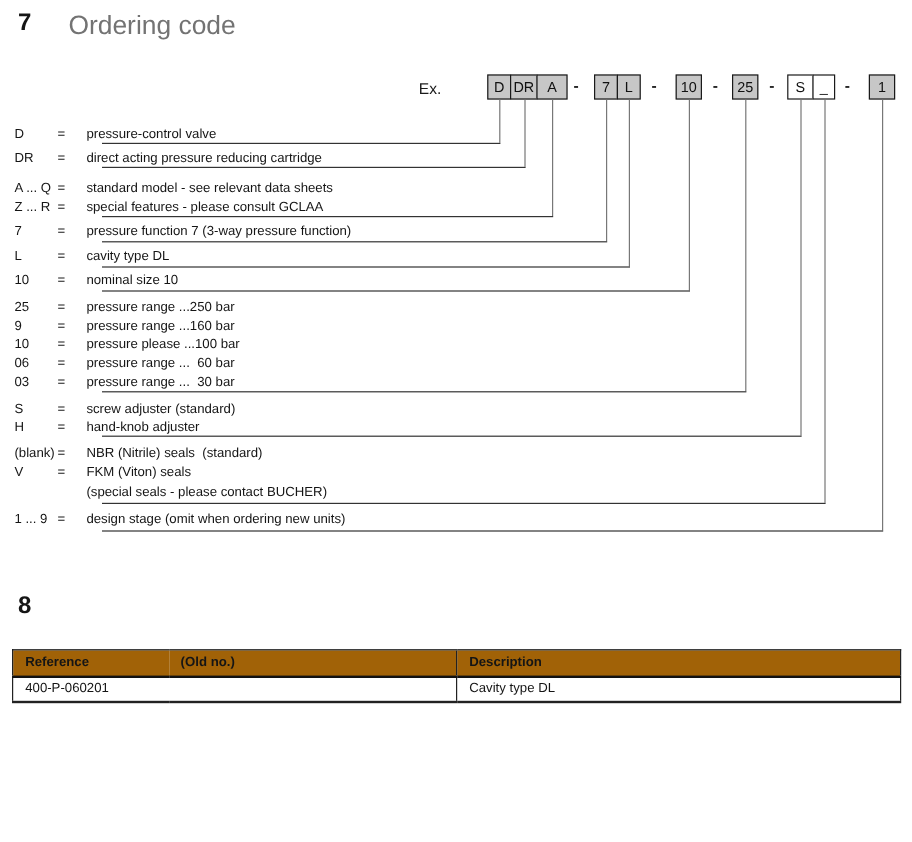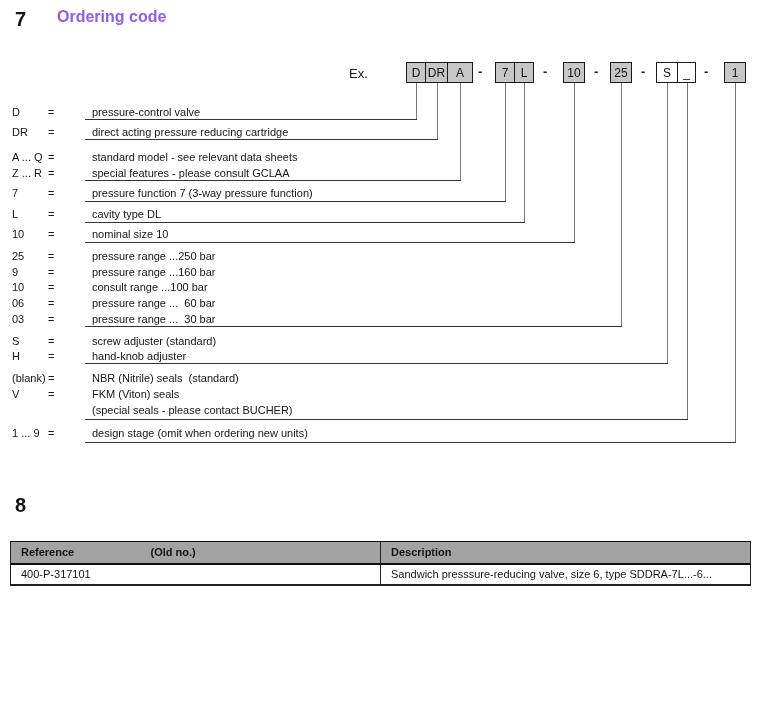--- a/index.html
+++ b/index.html
@@ -1,21 +1,21 @@
 <!DOCTYPE html>
 <html><head>
 <meta charset="utf-8">
 <style>
   html,body{margin:0;padding:0;background:#fff;}
   .page{position:relative;width:760px;height:702px;background:#ffffff;
         font-family:"Liberation Sans", sans-serif;color:#111;overflow:hidden;}
 
   
   .sec-num{position:absolute;font-size:20px;font-weight:bold;color:#151515;}
-  .sec-title{position:absolute;font-size:16px;font-weight:bold;color:#8b5cf6;}
+  .sec-title{position:absolute;font-size:22px;font-weight:normal;color:#737373;}
 
   
   .ex-label{position:absolute;left:349px;top:66px;font-size:13px;color:#1a1a1a;}
 
   
   .box-group{position:absolute;top:62px;height:21px;display:flex;}
   .code-box{box-sizing:border-box;height:21px;border:1px solid #1a1a1a;
             display:flex;align-items:center;justify-content:center;
             font-size:12px;color:#111;background:#fff;}
   .code-box + .code-box{margin-left:-1px;}
@@ -23,27 +23,27 @@
   .dash{position:absolute;top:64px;font-size:13px;font-weight:bold;color:#222;}
 
   
   .vline{position:absolute;width:1px;background:#777;}
   .hline{position:absolute;height:1px;background:#333;}
 
   
   .oc-row{position:absolute;left:12px;height:14px;font-size:11px;color:#151515;}
   .oc-row .code{position:absolute;left:0;white-space:pre;}
   .oc-row .eq{position:absolute;left:36px;}
-  .oc-row .desc{position:absolute;left:80px;white-space:pre;}
+  .oc-row .desc{position:absolute;left:60px;white-space:pre;}
 
   
   .ds-table{position:absolute;left:10px;top:541px;width:740px;border-collapse:collapse;
             table-layout:fixed;font-size:11px;color:#151515;}
   .ds-table col.c1{width:130px;} .ds-table col.c2{width:240px;} .ds-table col.c3{width:370px;}
-  .ds-table th{background:#a3a3a3;font-weight:bold;text-align:left;}
+  .ds-table th{background:#a16207;font-weight:bold;text-align:left;}
   .ds-table th,.ds-table td{box-sizing:border-box;height:21px;padding:2px 2px 2px 10px;
                             border-top:1px solid #222;vertical-align:middle;white-space:nowrap;overflow:hidden;}
   .ds-table thead th{border-top:1px solid #111;border-bottom:2px solid #111;height:22px;}
   .ds-table tr > *:first-child{border-left:1px solid #222;}
   .ds-table tr > *:last-child{border-right:1px solid #222;border-left:1px solid #222;}
   .ds-table tbody tr:last-child th,.ds-table tbody tr:last-child td{border-bottom:2px solid #222;}
 </style>
 </head>
 <body>
 
@@ -145,21 +145,21 @@
       <span class="desc">pressure range ...250 bar</span>
   </div>
   <div class="oc-row" style="top:266px;">
     <span class="code">9</span>
       <span class="eq">=</span>
       <span class="desc">pressure range ...160 bar</span>
   </div>
   <div class="oc-row" style="top:281px;">
     <span class="code">10</span>
       <span class="eq">=</span>
-      <span class="desc">consult range ...100 bar</span>
+      <span class="desc">pressure please ...100 bar</span>
   </div>
   <div class="oc-row" style="top:297px;">
     <span class="code">06</span>
       <span class="eq">=</span>
       <span class="desc">pressure range ...  60 bar</span>
   </div>
   <div class="oc-row" style="top:313px;">
     <span class="code">03</span>
       <span class="eq">=</span>
       <span class="desc">pressure range ...  30 bar</span>
@@ -203,20 +203,20 @@
       </colgroup>
     <thead>
       <tr>
         <th>Reference</th>
         <th>(Old no.)</th>
         <th>Description</th>
       </tr>
     </thead>
     <tbody>
       <tr>
-        <td>400-P-317101</td>
+        <td>400-P-060201</td>
         <td></td>
-        <td>Sandwich presssure-reducing valve, size 6, type SDDRA-7L...-6...</td>
+        <td>Cavity type DL</td>
       </tr>
     </tbody>
   </table>
 
 </div>
 
 </body></html>

